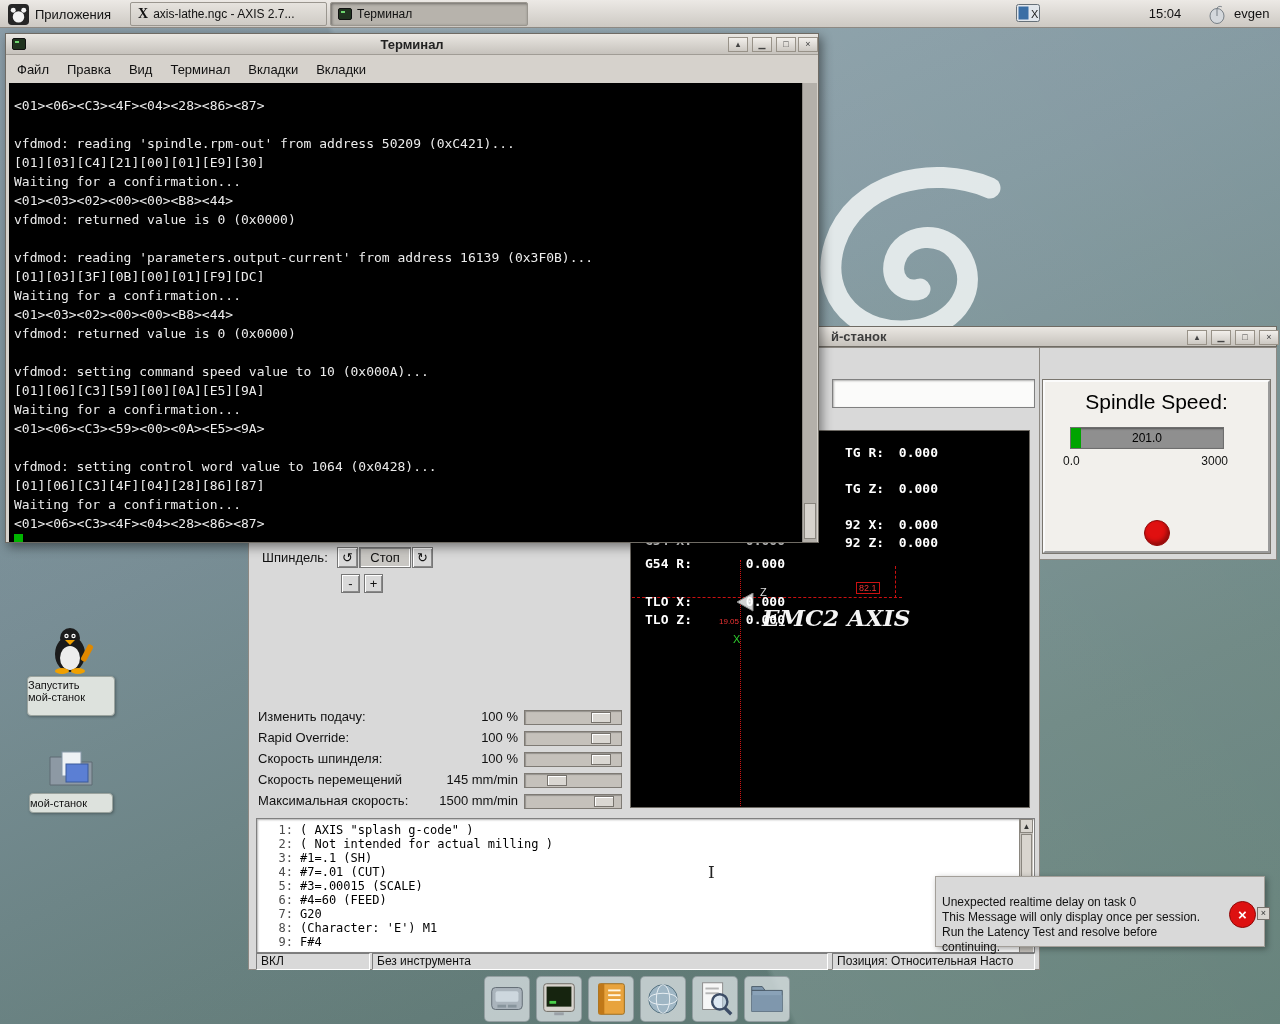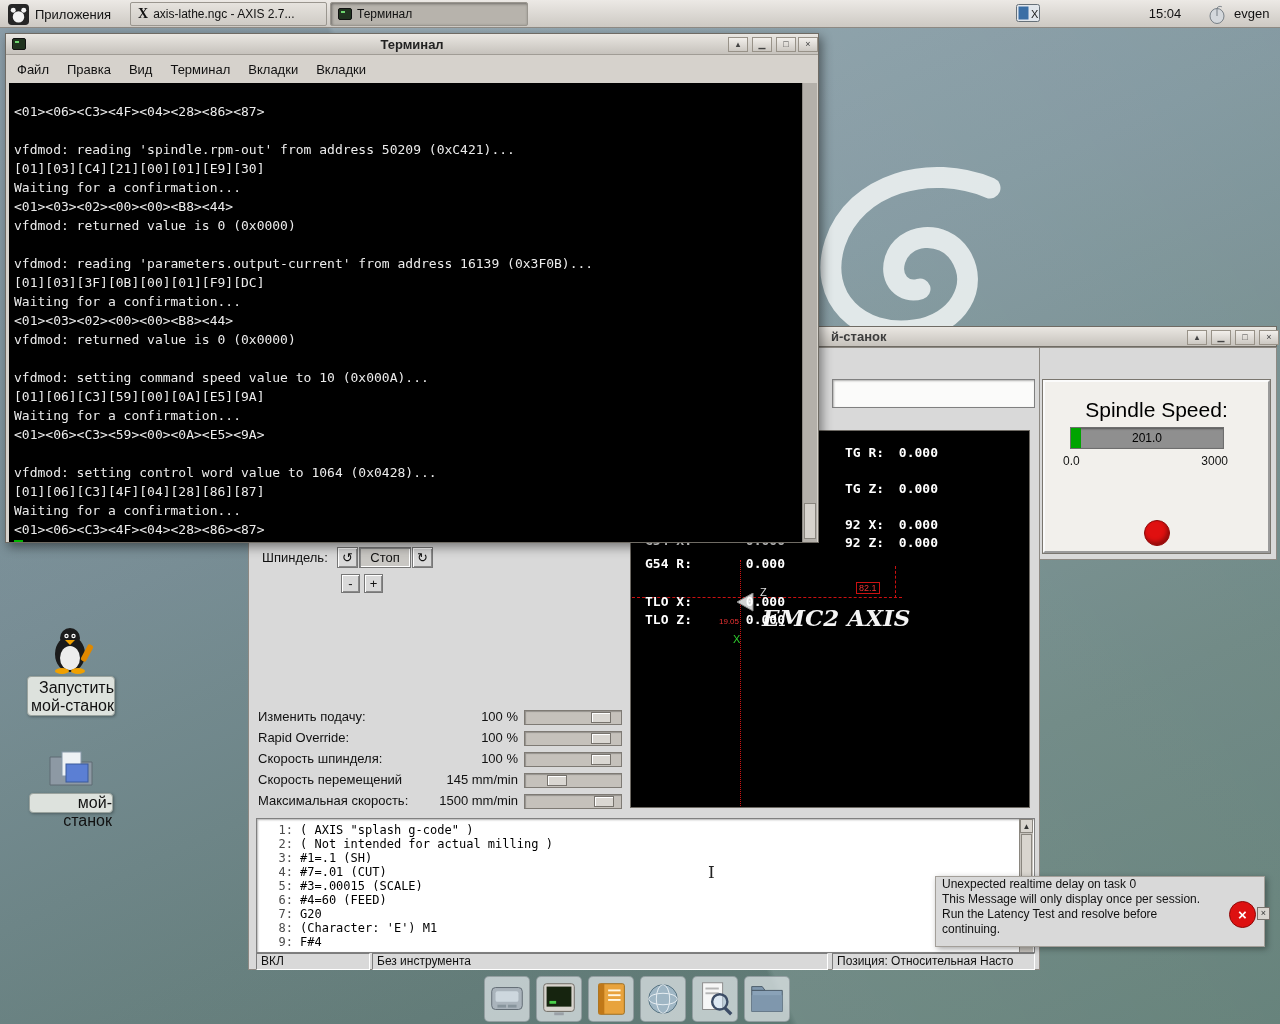--- a/index.html
+++ b/index.html
@@ -17,21 +17,21 @@
 .minterm{width:14px;height:12px;background:#20331f;border:1px solid #111;border-radius:2px;flex:0 0 auto}
 .minterm i{display:block;width:4px;height:2px;background:#6ed66e;margin:2px}
 
 .win{background:#d6d2cc;border:1px solid #6f6b64;box-shadow:3px 4px 10px rgba(0,0,0,.45)}
 .titlebar{height:21px;background:linear-gradient(#eae7e2,#c6c2bc);border-bottom:1px solid #a09c95;position:relative}
 .title{position:absolute;left:0;right:0;text-align:center;font-size:13px;font-weight:bold;color:#222;line-height:21px}
 .wbtn{position:absolute;top:3px;width:20px;height:15px;border:1px solid #989288;background:linear-gradient(#f2efeb,#ccc8c2);font-size:9px;line-height:13px;text-align:center;color:#444}
 
 .menubar{position:absolute;left:2px;top:22px;right:2px;height:27px;display:flex;align-items:center;font-size:13px;color:#111;background:#d6d2cc}
 .menubar span{padding:0 9px}
-.termarea{position:absolute;left:3px;top:49px;width:793px;height:459px;background:#000;color:#ececec;font-family:"DejaVu Sans Mono",monospace;font-size:13px;padding:19px 0 0 5px;overflow:hidden}
+.termarea{position:absolute;left:3px;top:49px;width:793px;height:459px;background:#000;color:#ececec;font-family:"DejaVu Sans Mono",monospace;font-size:13px;padding:13px 0 0 5px;overflow:hidden}
 .tline{height:19px;line-height:19px;white-space:pre}
 .tcursor{width:9px;height:16px;background:#00b400;margin-top:1px}
 .vscroll{position:absolute;left:796px;top:49px;width:15px;height:459px;background:#b4b0aa;border-left:1px solid #908c86}
 .vthumb{position:absolute;left:1px;width:12px;background:#d7d3cd;border:1px solid #8a867f}
 
 .axisgray{background:#d9d9d9;border:1px solid #8d8983}
 .btn{background:#d9d9d9;border:1px solid #777;box-shadow:inset 1px 1px 0 #fff, inset -1px -1px 0 #8a8a8a;font-size:13px;text-align:center;color:#111}
 .btn.pressed{box-shadow:inset 1px 1px 0 #8a8a8a, inset -1px -1px 0 #fff;background:#c9c7c3}
 .sunkenw{background:#fff;border:1px solid #808080;box-shadow:inset 1px 1px 2px rgba(0,0,0,.3)}
 .lbl{font-size:13px;line-height:18px;white-space:nowrap}
@@ -40,23 +40,23 @@
 .sthumb{position:absolute;top:1px;width:20px;height:11px;background:#dad7d2;border:1px solid #77736d;box-shadow:inset 1px 1px 0 #fff}
 .dro{position:absolute;font-family:"DejaVu Sans Mono",monospace;font-size:13px;font-weight:bold;color:#fff;white-space:pre}
 .drov{position:absolute;font-family:"DejaVu Sans Mono",monospace;font-size:13px;font-weight:bold;color:#fff;text-align:right}
 .gline{display:flex;height:14px;line-height:14px;font-family:"DejaVu Sans Mono",monospace;font-size:12px;color:#000;white-space:pre}
 .gnum{width:34px;text-align:right;color:#4a4a4a;margin-right:7px}
 .statcell{position:absolute;top:953px;height:17px;background:#d9d9d9;border:1px solid;border-color:#7d7d7d #fff #fff #7d7d7d;font-size:12px;line-height:15px;padding-left:4px;overflow:hidden;white-space:nowrap}
 
 .pyvcp{background:#f2f0ec;border:2px solid;border-color:#fbfbfb #9a9a9a #9a9a9a #fbfbfb;outline:1px solid #7a766f}
 .bigtxt{font-size:21px;color:#000;text-align:center;white-space:nowrap}
 
-.dsklabel{background:#dde2dd;border:1px solid #9aa39e;border-radius:4px;text-align:right;font-size:16px;color:#111;box-shadow:1px 1px 3px rgba(0,0,0,.3)}
+.dsklabel{background:#dde2dd;border:1px solid #9aa39e;border-radius:4px;text-align:left;font-size:11px;color:#111;box-shadow:1px 1px 3px rgba(0,0,0,.3)}
 .docktile{width:46px;height:46px;background:rgba(226,231,234,.72);border:1px solid rgba(120,130,135,.6);border-radius:5px;display:flex;align-items:center;justify-content:center}
-.errbox{background:#d9d9d9;border:1px solid #a39f99;box-shadow:2px 2px 6px rgba(0,0,0,.35);font-size:12px;line-height:15px;color:#111;padding:0 6px}
+.errbox{background:#d9d9d9;border:1px solid #a39f99;box-shadow:2px 2px 6px rgba(0,0,0,.35);font-size:12px;line-height:15px;color:#111;padding:18px 6px}
 </style>
 </head>
 <body>
 
 <div id="screen">
 
   <svg class="abs" style="left:800px;top:158px" width="210" height="190" viewBox="0 0 210 190">
     <path d="M 190 30 C 130 5 55 25 35 85 C 17 140 60 180 115 172 C 158 166 180 128 160 97 C 143 71 103 75 95 102 C 89 122 104 136 120 131" fill="none" stroke="#eef2f2" stroke-width="21" stroke-linecap="round" opacity="0.88"></path>
   </svg>
 
@@ -238,21 +238,21 @@
       <div style="height:14px;text-align:center;font-size:8px;line-height:14px;background:#d9d5cf;border:1px solid #8a867f;color:#333">▲</div>
       <div style="position:absolute;left:1px;top:15px;width:11px;height:95px;background:#d9d5cf;border:1px solid #8a867f"></div>
     </div>
   </div>
 
   <div class="statcell" style="left:256px;width:114px"><span>ВКЛ</span></div>
   <div class="statcell" style="left:372px;width:456px"><span>Без инструмента</span></div>
   <div class="statcell" style="left:832px;width:203px"><span>Позиция: Относительная Насто</span></div>
 
   <div class="abs pyvcp" style="left:1043px;top:380px;width:227px;height:173px">
-    <div class="bigtxt" style="margin-top:16px">Spindle Speed:</div>
+    <div class="bigtxt" style="margin-top:8px">Spindle Speed:</div>
     <div style="position:absolute;left:25px;top:45px;width:154px;height:22px;background:#8f8f8f;border:1px solid #6e6e6e;box-shadow:inset 1px 1px 2px rgba(0,0,0,.4)">
       <div style="height: 100%; background: rgb(0, 164, 0); width: 6.7%;"></div>
       <div style="position:absolute;left:0;top:0;width:100%;text-align:center;font-size:12px;line-height:20px;color:#000">201.0</div>
     </div>
     <span style="position:absolute;left:18px;top:72px;font-size:12px">0.0</span>
     <span style="position:absolute;right:40px;top:72px;font-size:12px">3000</span>
     <div style="position:absolute;left:99px;top:138px;width:26px;height:26px;border-radius:50%;background:#e01010;border:1px solid #8d0808;box-shadow:inset -2px -3px 4px rgba(0,0,0,.35)"></div>
   </div>
 
   <div class="abs errbox" style="left:935px;top:876px;width:330px;height:71px">

